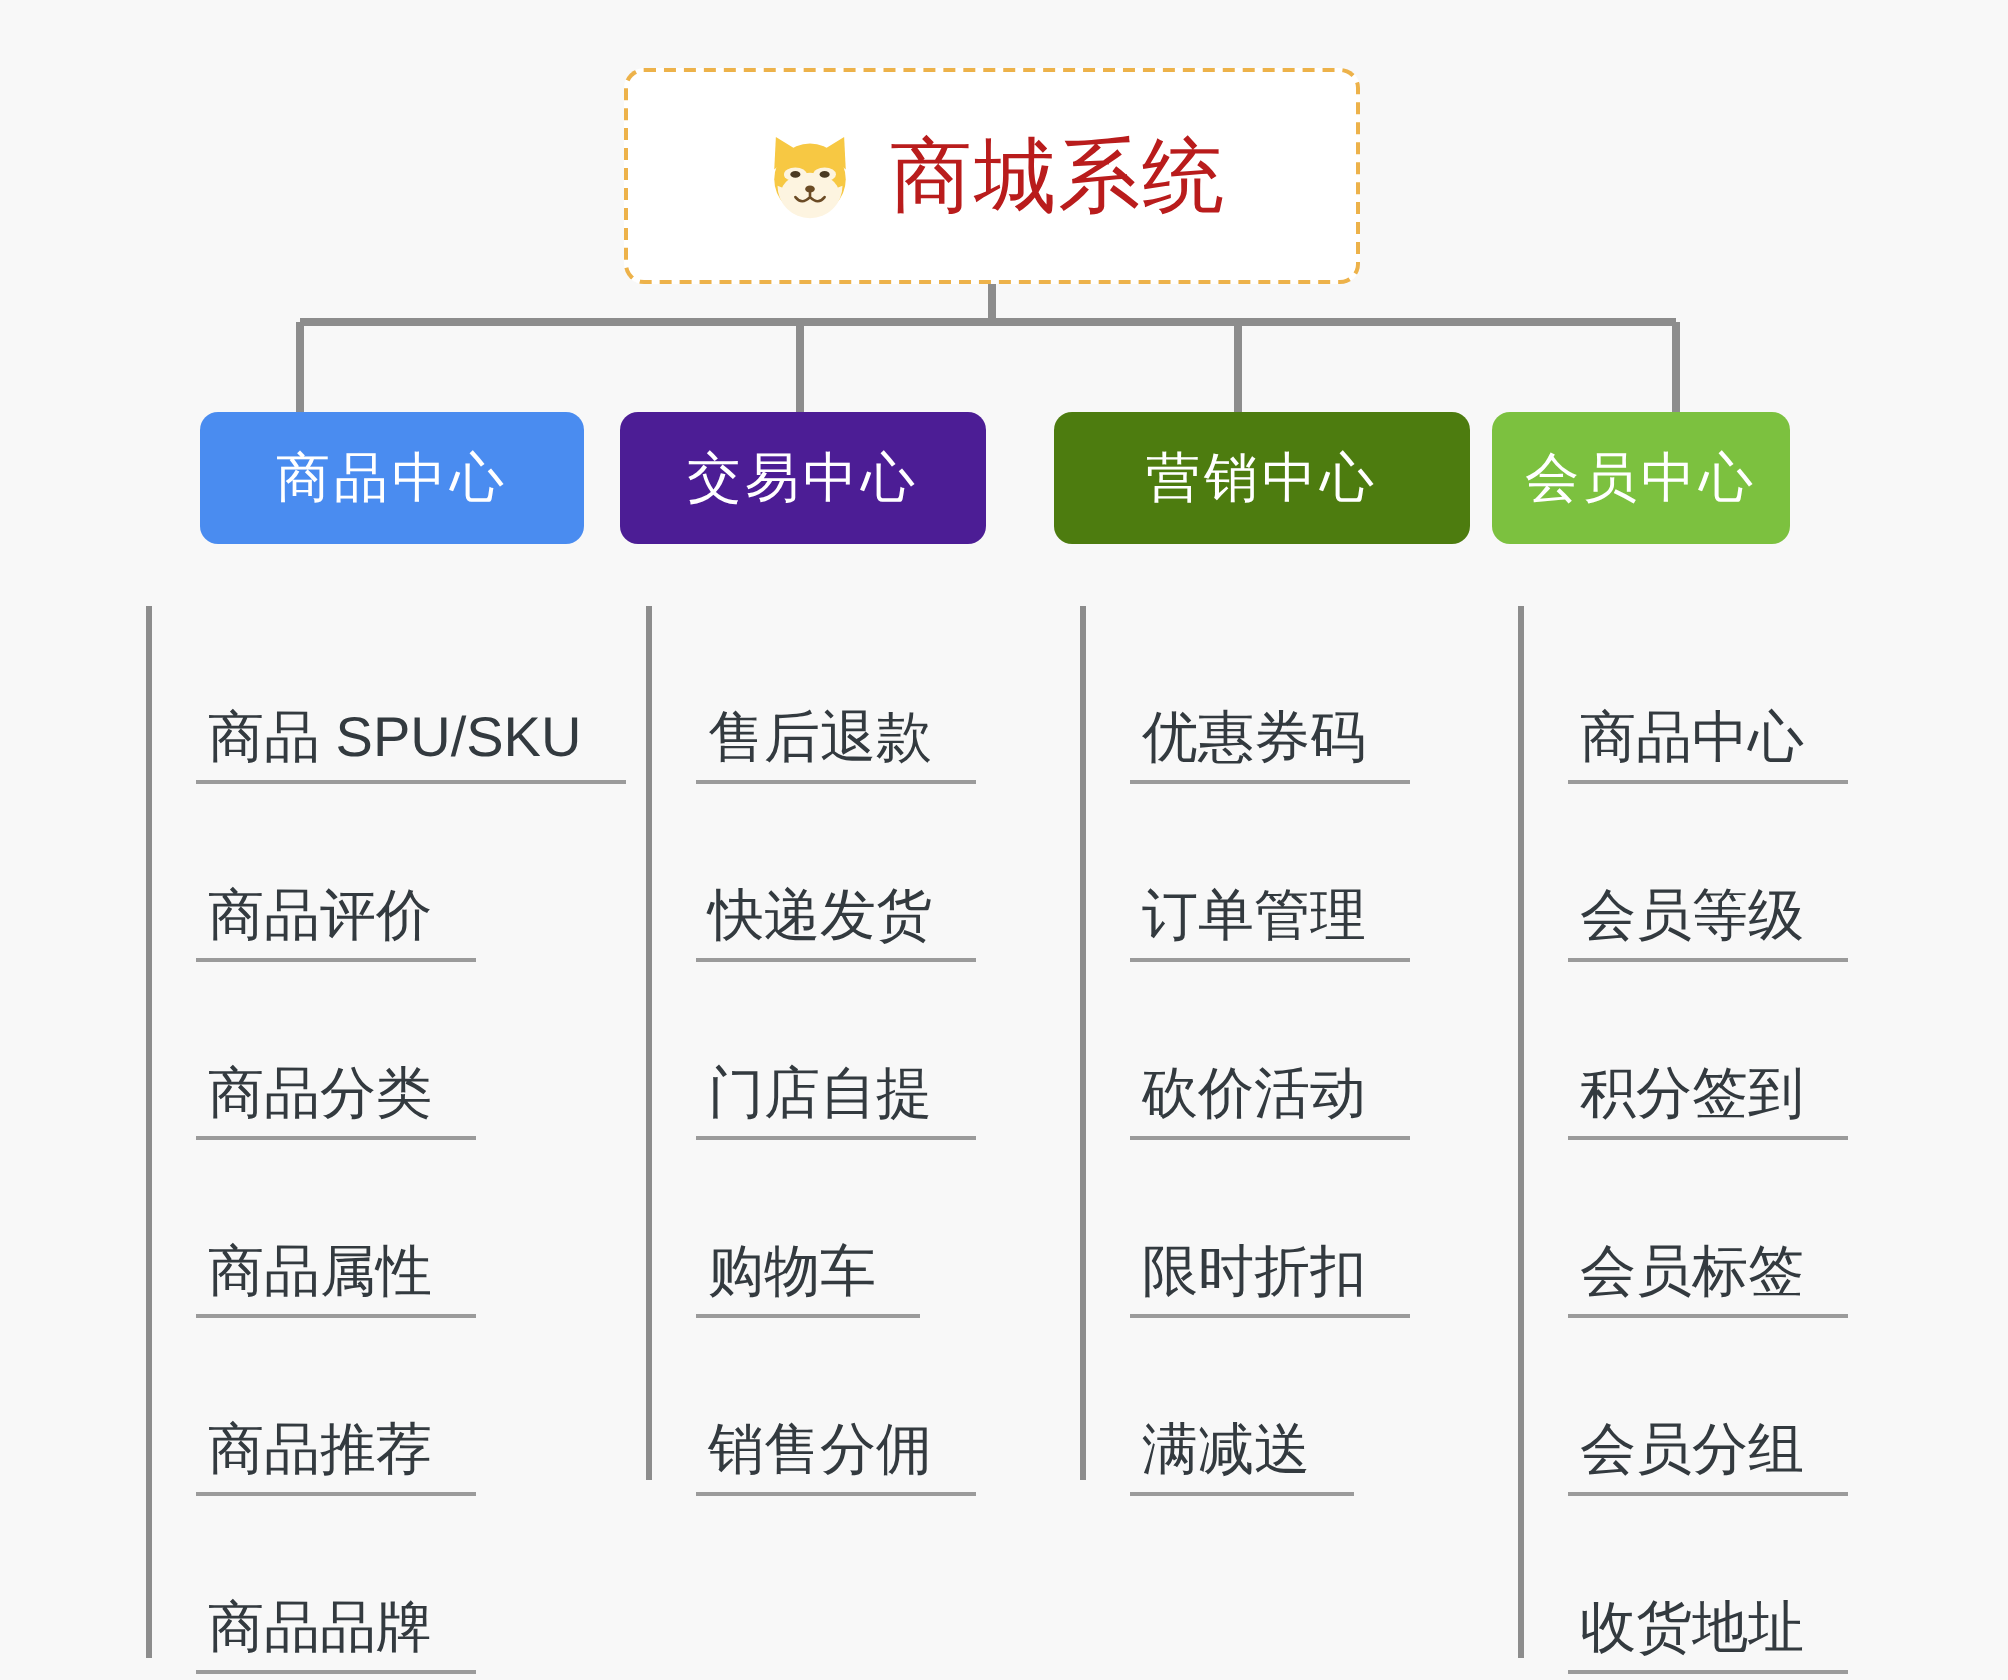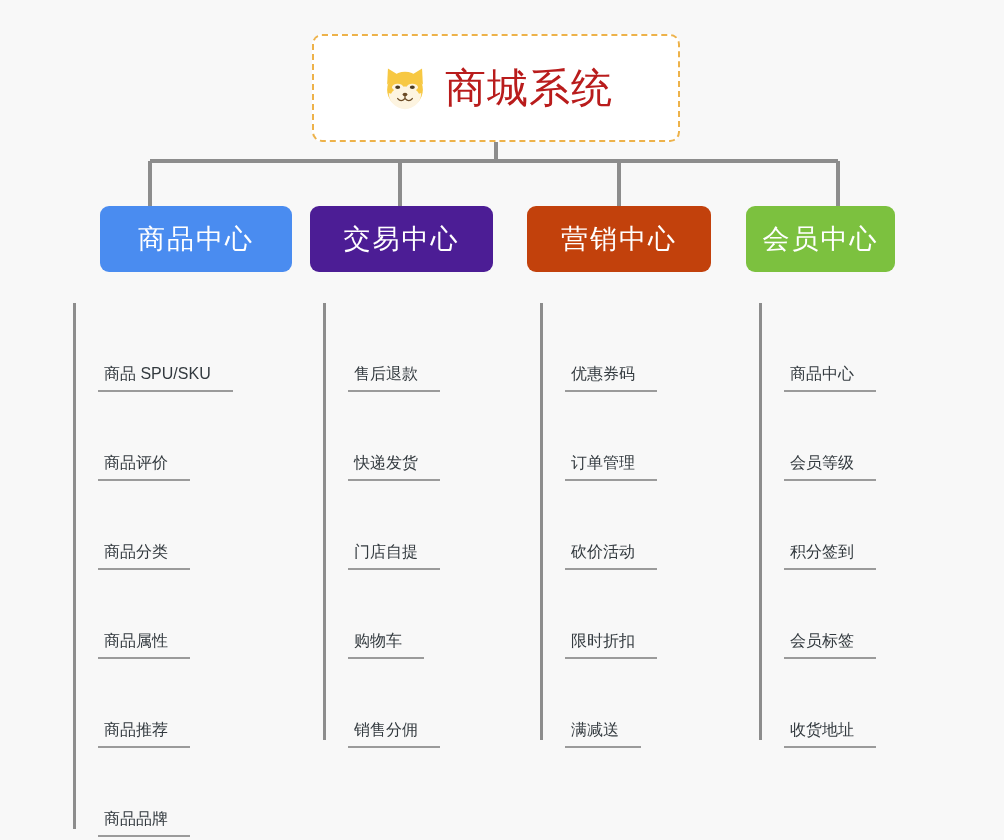--- a/index.html
+++ b/index.html
@@ -97,21 +97,21 @@
     background: #8d8d8d;
   }
   .leaf {
     position: relative;
     height: 89px;
     display: flex;
     align-items: flex-end;
     padding-left: 30px;
   }
   .leaf-text {
-    font-size: 16px;
+    font-size: 28px;
     color: #333a3f;
     line-height: 1.05;
     padding-bottom: 7px;
     border-bottom: 2px solid #9b9b9b;
     white-space: nowrap;
     margin-left: -6px;
     padding-left: 6px;
     padding-right: 22px;
   }
 </style>
@@ -196,21 +196,21 @@
           </div>
           <div class="leaf">
             <span class="leaf-text">购物车</span>
           </div>
           <div class="leaf">
             <span class="leaf-text">销售分佣</span>
           </div>
         </div>
       </div>
       <div class="branch" style="left: 527px;">
-        <div class="branch-header" style="width: 184px; background: #c2410c;">营销中心</div>
+        <div class="branch-header" style="width: 208px; background: #4d7c0f;">营销中心</div>
         <div class="leaf-list">
           <div class="leaf">
             <span class="leaf-text">优惠券码</span>
           </div>
           <div class="leaf">
             <span class="leaf-text">订单管理</span>
           </div>
           <div class="leaf">
             <span class="leaf-text">砍价活动</span>
           </div>
@@ -231,19 +231,22 @@
           <div class="leaf">
             <span class="leaf-text">会员等级</span>
           </div>
           <div class="leaf">
             <span class="leaf-text">积分签到</span>
           </div>
           <div class="leaf">
             <span class="leaf-text">会员标签</span>
           </div>
           <div class="leaf">
+            <span class="leaf-text">会员分组</span>
+          </div>
+          <div class="leaf">
             <span class="leaf-text">收货地址</span>
           </div>
         </div>
       </div>
     </div>
 
 </div>
 
 </body></html>

